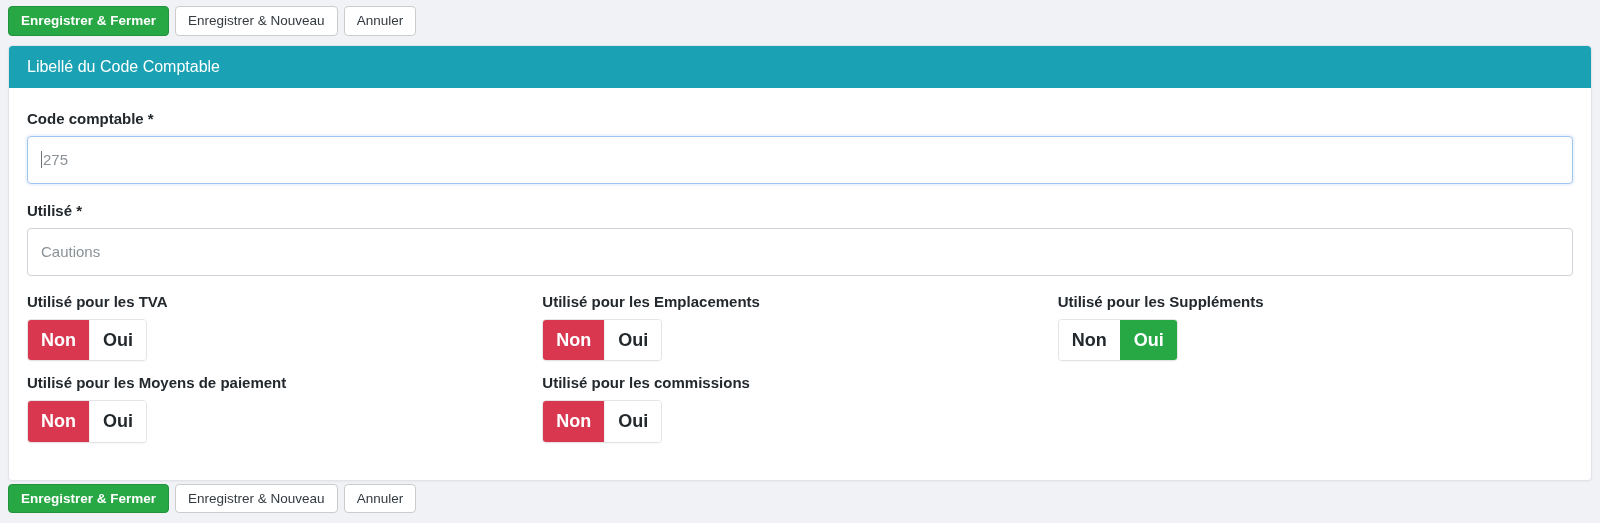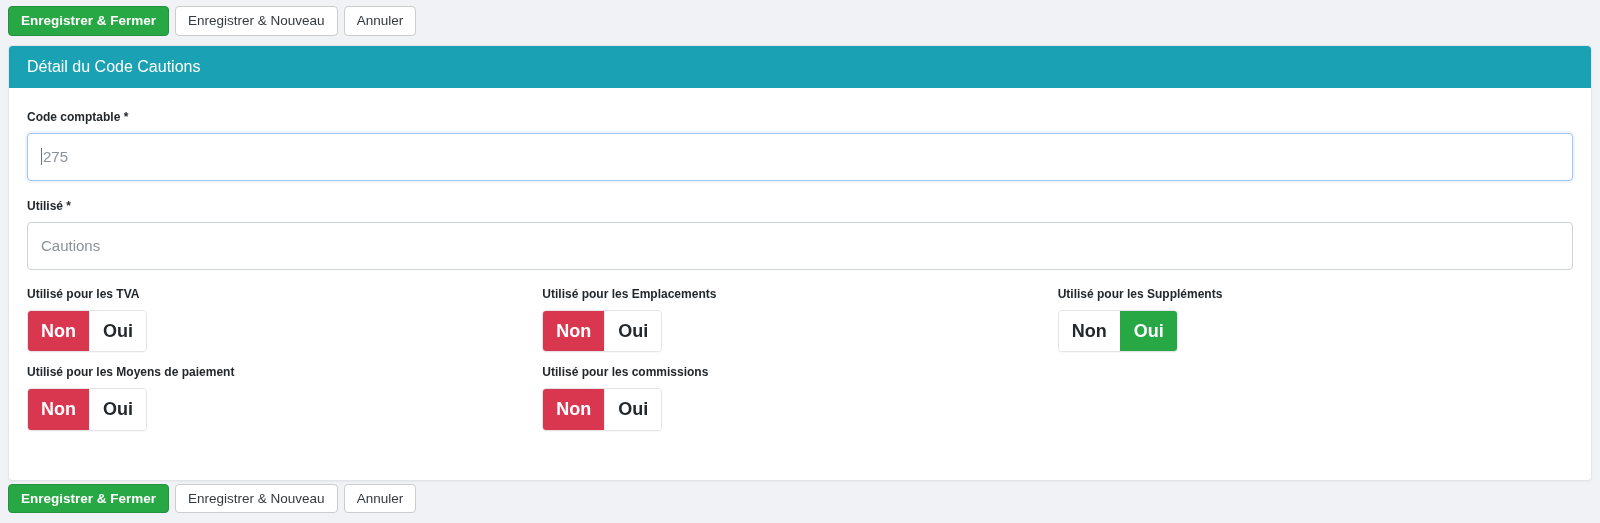--- a/index.html
+++ b/index.html
@@ -49,21 +49,21 @@
   .panel-header {
     background: #1aa2b4;
     color: #ffffff;
     font-size: 16px;
     padding: 12px 18px;
     border-radius: 3px 3px 0 0;
   }
   .panel-body { padding: 13px 18px 0 18px; }
   .field-label {
     display: block;
-    font-size: 12px;
+    font-size: 15px;
     font-weight: 700;
     color: #23282d;
     margin: 9px 0 9px 0;
   }
   .input {
     width: 100%;
     height: 48px;
     border: 1px solid #ced4da;
     border-radius: 4px;
     padding: 0 13px;
@@ -117,21 +117,21 @@
 </head>
 <body>
 
 <div class="toolbar">
   <button class="btn btn-success">Enregistrer &amp; Fermer</button>
   <button class="btn">Enregistrer &amp; Nouveau</button>
   <button class="btn">Annuler</button>
 </div>
 
 <div class="panel">
-  <div class="panel-header">Détail du Code Cautions</div>
+  <div class="panel-header">Libellé du Code Comptable</div>
   <div class="panel-body">
 
     <label class="field-label">Code comptable *</label>
     <div class="input focused">
       <span class="caret"></span>
         <span>275</span>
     </div>
 
     <label class="field-label mt">Utilisé *</label>
     <div class="input">

